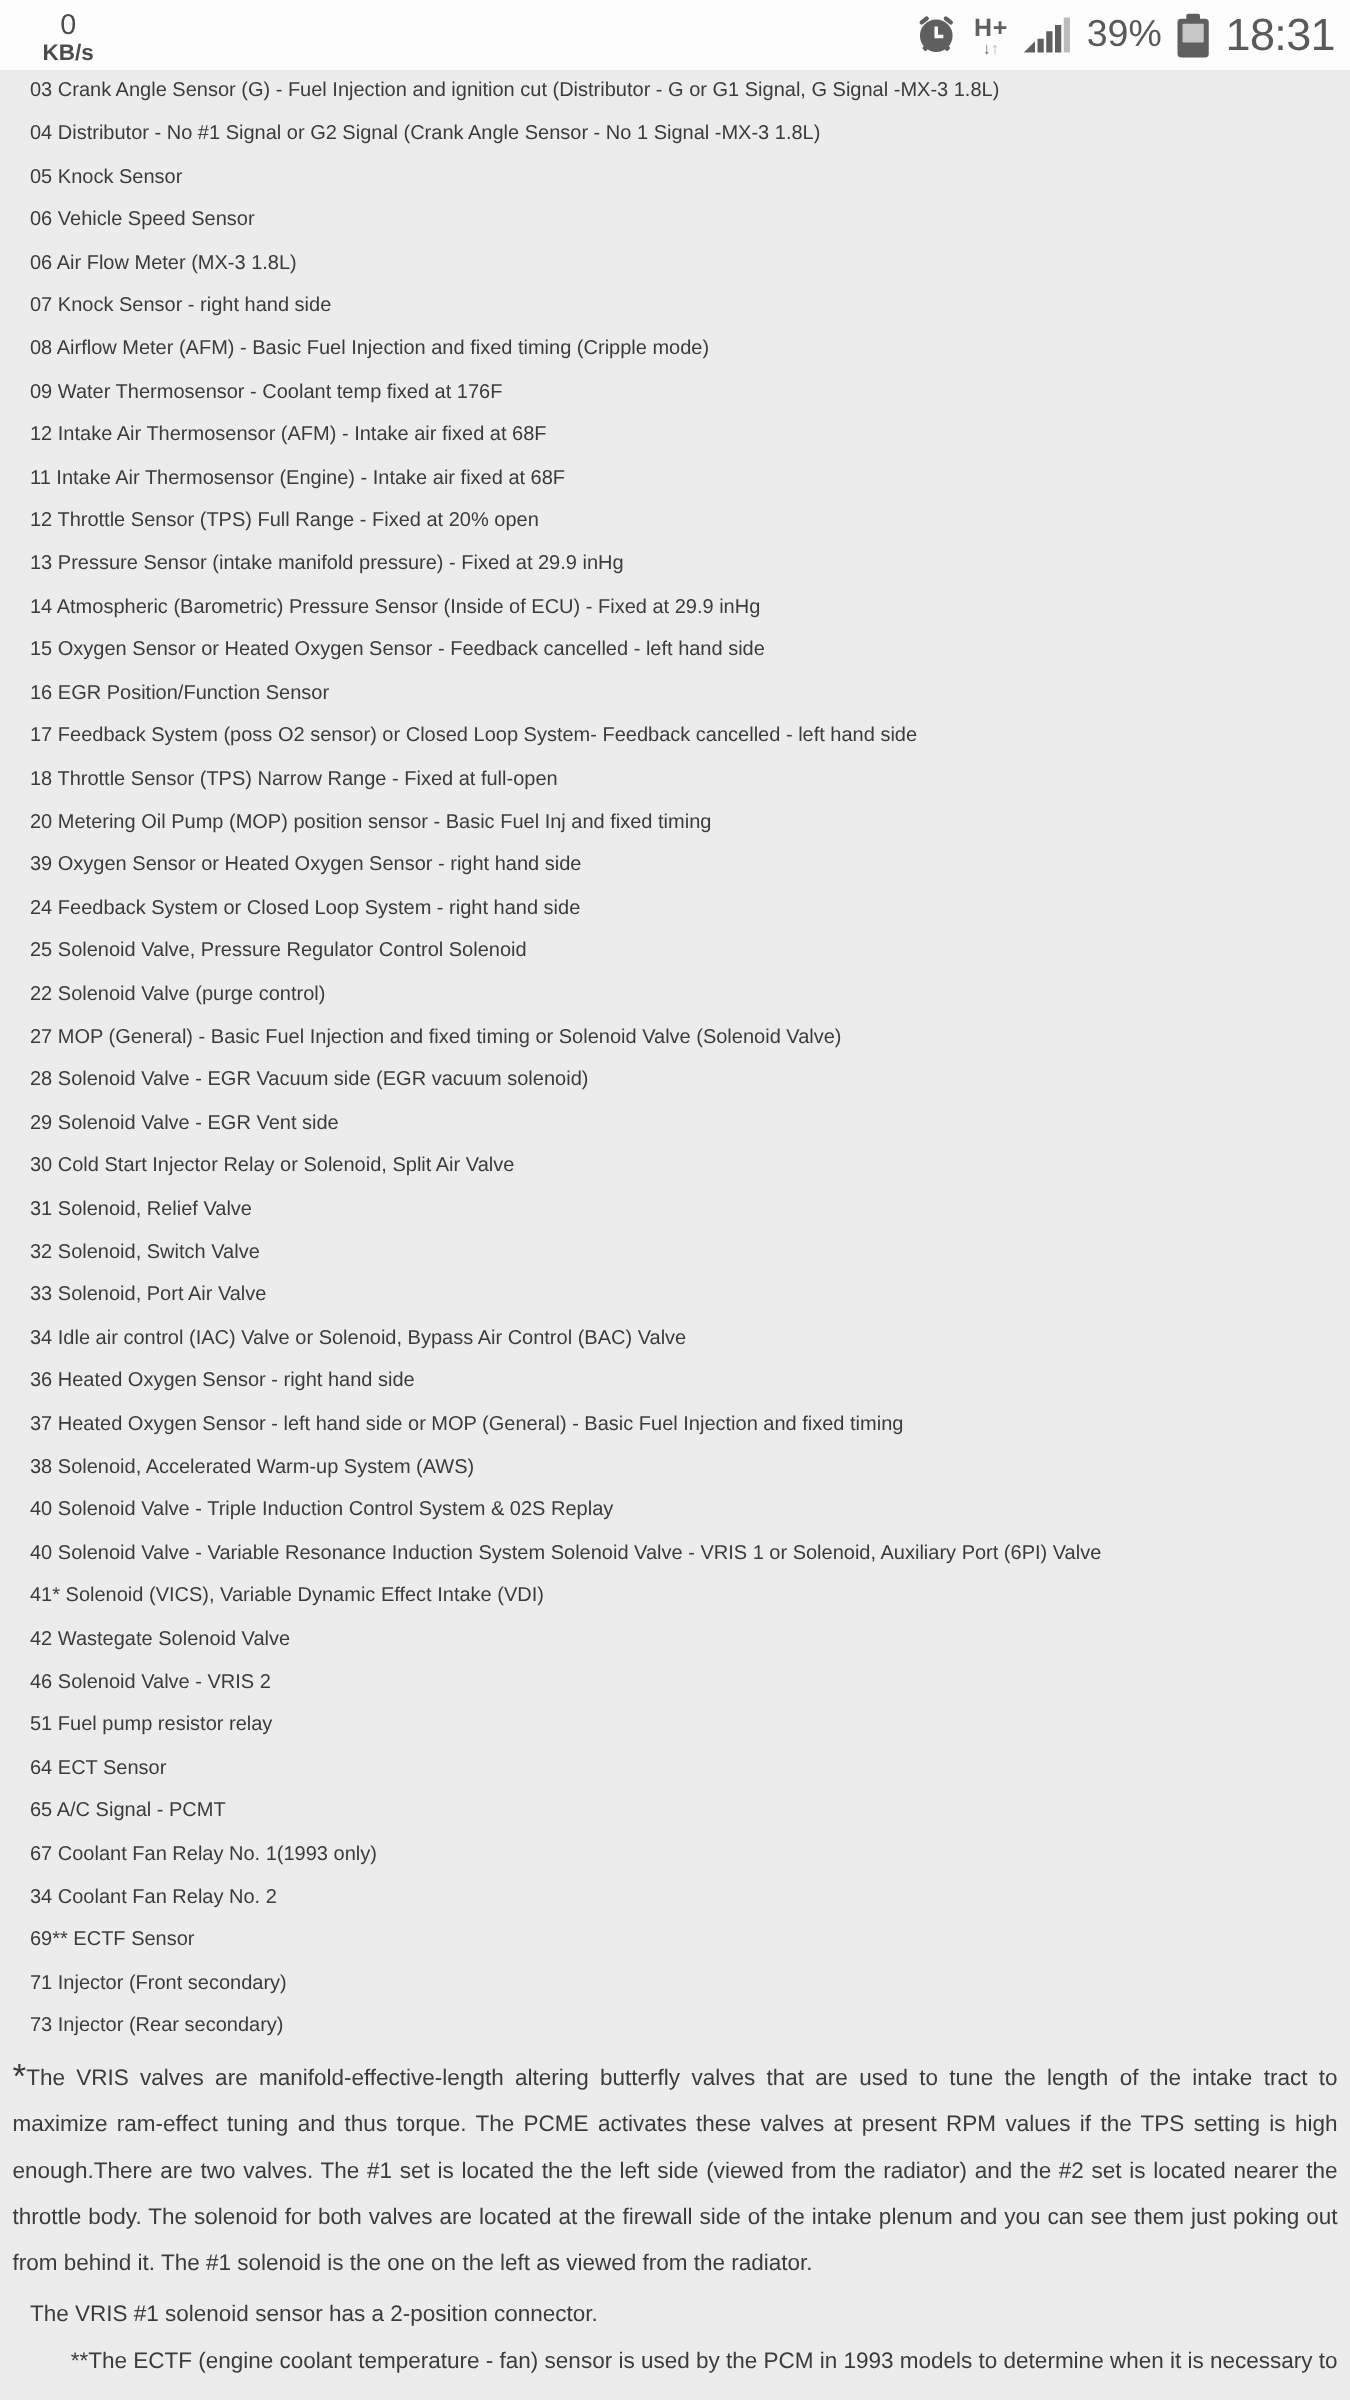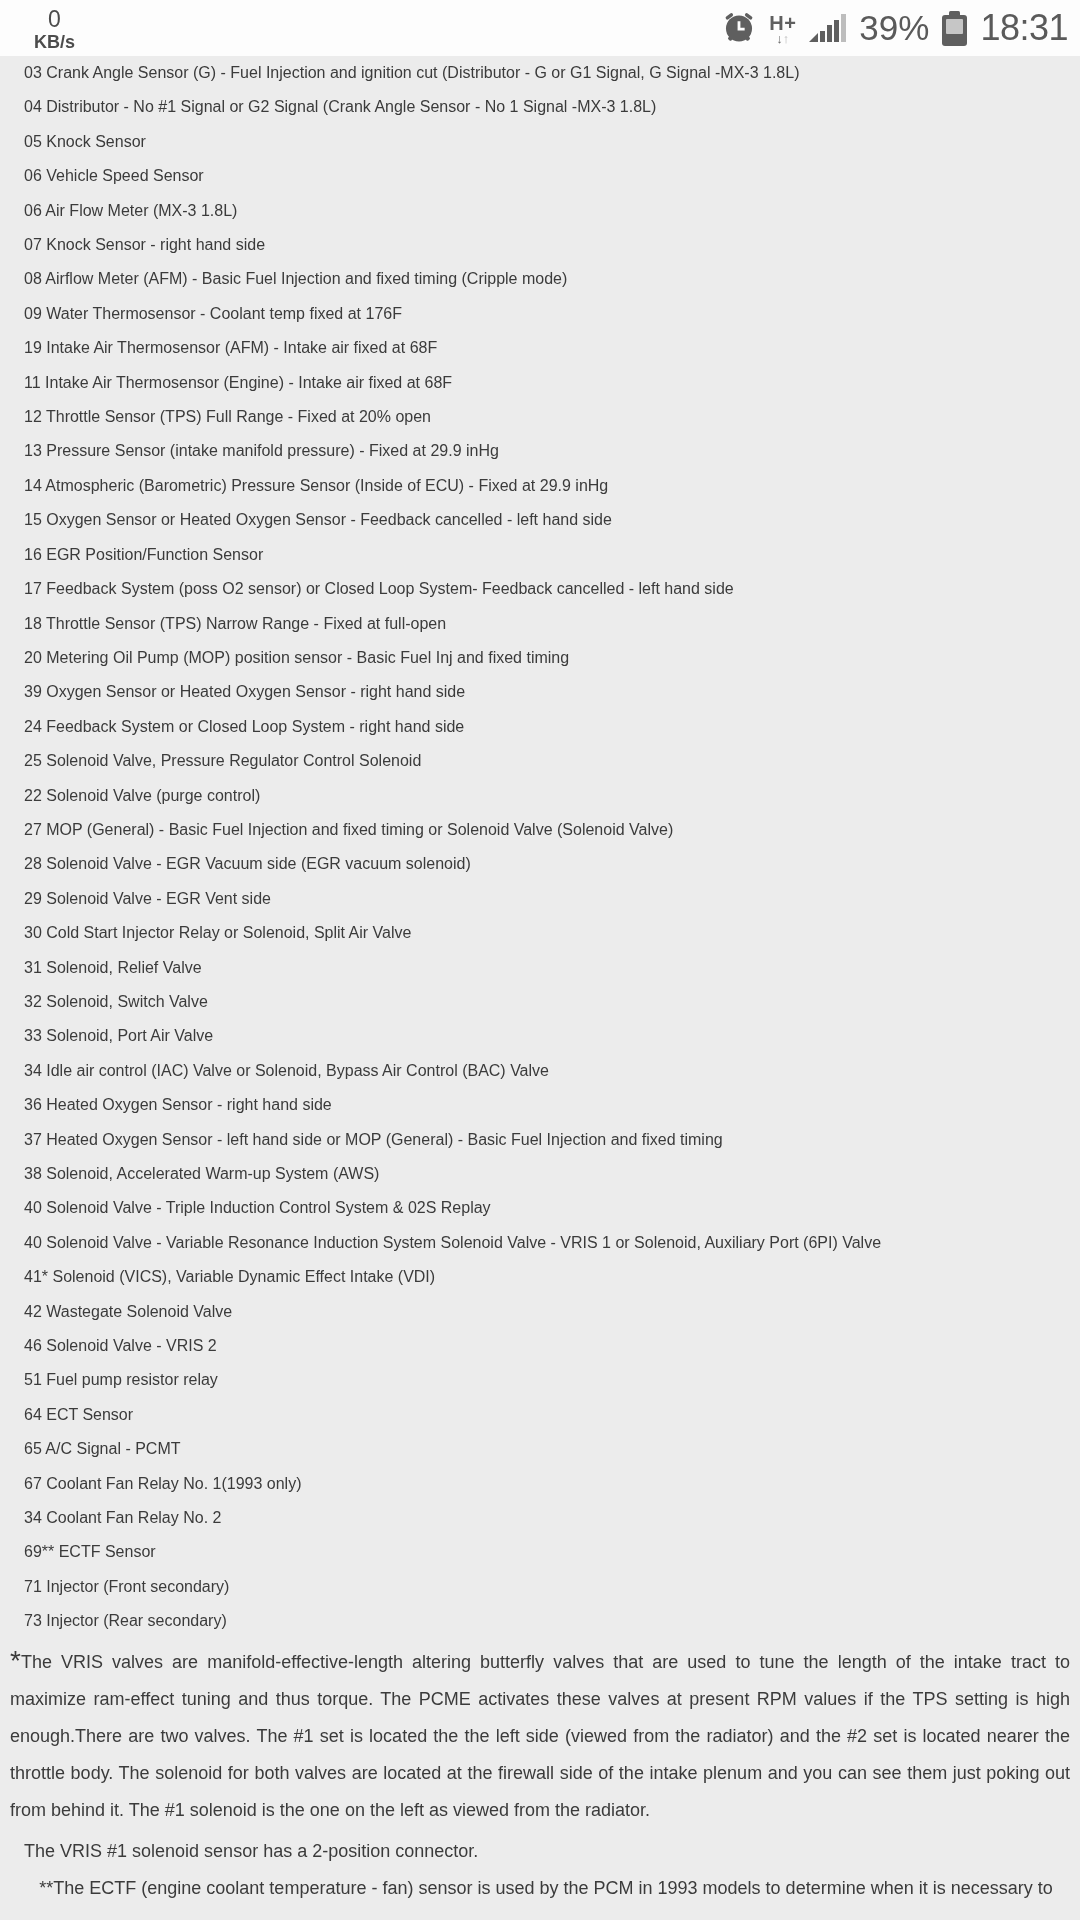--- a/index.html
+++ b/index.html
@@ -34,21 +34,21 @@
   .signal{ display:flex; align-items:flex-end; gap:2px; height:28px; }
   .signal .wedge{
     width:0; height:0;
     border-left:9px solid transparent;
     border-bottom:9px solid #5f5f5f;
   }
   .signal .bar{ width:5px; background:#5f5f5f; }
   .signal .b1{ height:11px; } .signal .b2{ height:17px; }
   .signal .b3{ height:22px; } .signal .b4{ height:28px; background:#bdbdbd; }
 
-  .pct{ font-size:35px; color:#5a5a5a; }
+  .pct{ font-size:30px; color:#5a5a5a; }
 
   .battery{ width:25px; display:flex; flex-direction:column; align-items:center; }
   .battery .cap{ width:11px; height:5px; background:#5f5f5f; border-radius:1.5px 1.5px 0 0; }
   .battery .bodyb{ width:25px; height:31px; background:#5f5f5f; border-radius:3px; position:relative; margin-top:-1px;}
   .battery .empty{ position:absolute; top:4px; left:4px; right:4px; height:15px; background:#c6c6c6; border-radius:1px;}
 
   .clock{ font-size:36px; color:#5a5a5a; letter-spacing:-0.5px; }
 
   
   .content{ width:100%; height:1864px; overflow:hidden; }
@@ -58,21 +58,21 @@
     font-size:16px;
     line-height:34.4px;
     white-space:nowrap;
     color:#3b3b3b;
   }
 
   .notes{ padding:0 10px; text-align:justify; color:#3b3b3b; }
   .note{ font-size:18px; line-height:37px; }
   .n0{ margin-top:5px; }
   .n1{ margin-top:4px; padding-left:14px; text-align:left; }
-  .n2{ margin-top:0; padding-left:12px; text-align:center; }
+  .n2{ margin-top:0; padding-left:12px; text-align:right; }
   .marker-big{ font-size:28px; line-height:0; vertical-align:-2px; }
 </style>
 </head>
 <body>
 
 <div class="status-bar">
   <div class="kbps">
     <span class="val">0</span>
     <span class="unit">KB/s</span>
   </div>
@@ -120,21 +120,21 @@
   <div class="code-list">
 
   <p class="code-line">03 Crank Angle Sensor (G) - Fuel Injection and ignition cut (Distributor - G or G1 Signal, G Signal -MX-3 1.8L)</p>
       <p class="code-line">04 Distributor - No #1 Signal or G2 Signal (Crank Angle Sensor - No 1 Signal -MX-3 1.8L)</p>
       <p class="code-line">05 Knock Sensor</p>
       <p class="code-line">06 Vehicle Speed Sensor</p>
       <p class="code-line">06 Air Flow Meter (MX-3 1.8L)</p>
       <p class="code-line">07 Knock Sensor - right hand side</p>
       <p class="code-line">08 Airflow Meter (AFM) - Basic Fuel Injection and fixed timing (Cripple mode)</p>
       <p class="code-line">09 Water Thermosensor - Coolant temp fixed at 176F</p>
-      <p class="code-line">19 Intake Air Thermosensor (AFM) - Intake air fixed at 68F</p>
+      <p class="code-line">12 Intake Air Thermosensor (AFM) - Intake air fixed at 68F</p>
       <p class="code-line">11 Intake Air Thermosensor (Engine) - Intake air fixed at 68F</p>
       <p class="code-line">12 Throttle Sensor (TPS) Full Range - Fixed at 20% open</p>
       <p class="code-line">13 Pressure Sensor (intake manifold pressure) - Fixed at 29.9 inHg</p>
       <p class="code-line">14 Atmospheric (Barometric) Pressure Sensor (Inside of ECU) - Fixed at 29.9 inHg</p>
       <p class="code-line">15 Oxygen Sensor or Heated Oxygen Sensor - Feedback cancelled - left hand side</p>
       <p class="code-line">16 EGR Position/Function Sensor</p>
       <p class="code-line">17 Feedback System (poss O2 sensor) or Closed Loop System- Feedback cancelled - left hand side</p>
       <p class="code-line">18 Throttle Sensor (TPS) Narrow Range - Fixed at full-open</p>
       <p class="code-line">20 Metering Oil Pump (MOP) position sensor - Basic Fuel Inj and fixed timing</p>
       <p class="code-line">39 Oxygen Sensor or Heated Oxygen Sensor - right hand side</p>

